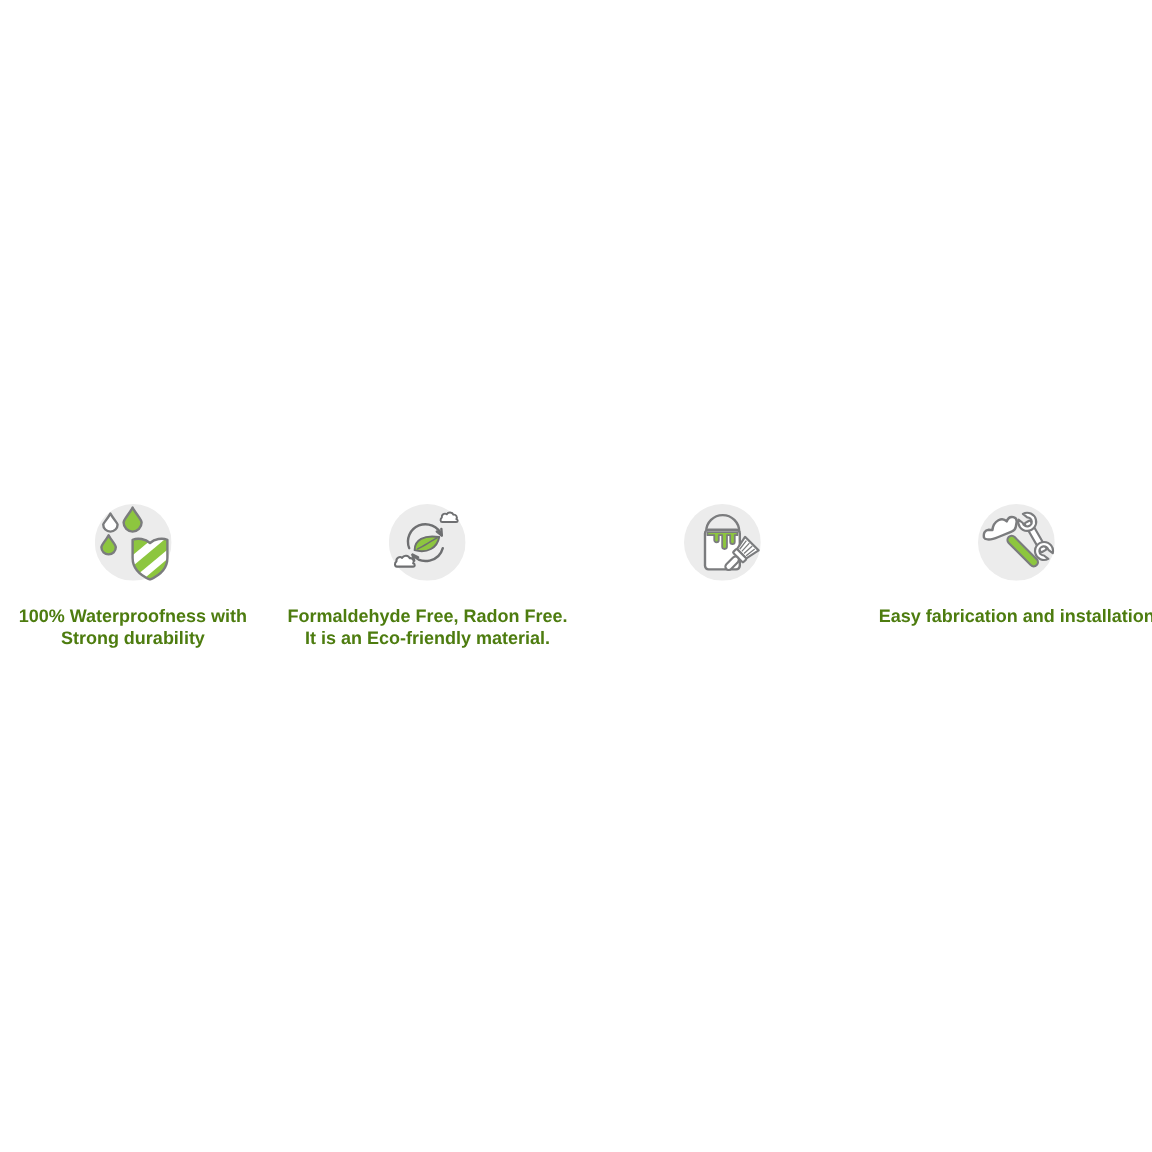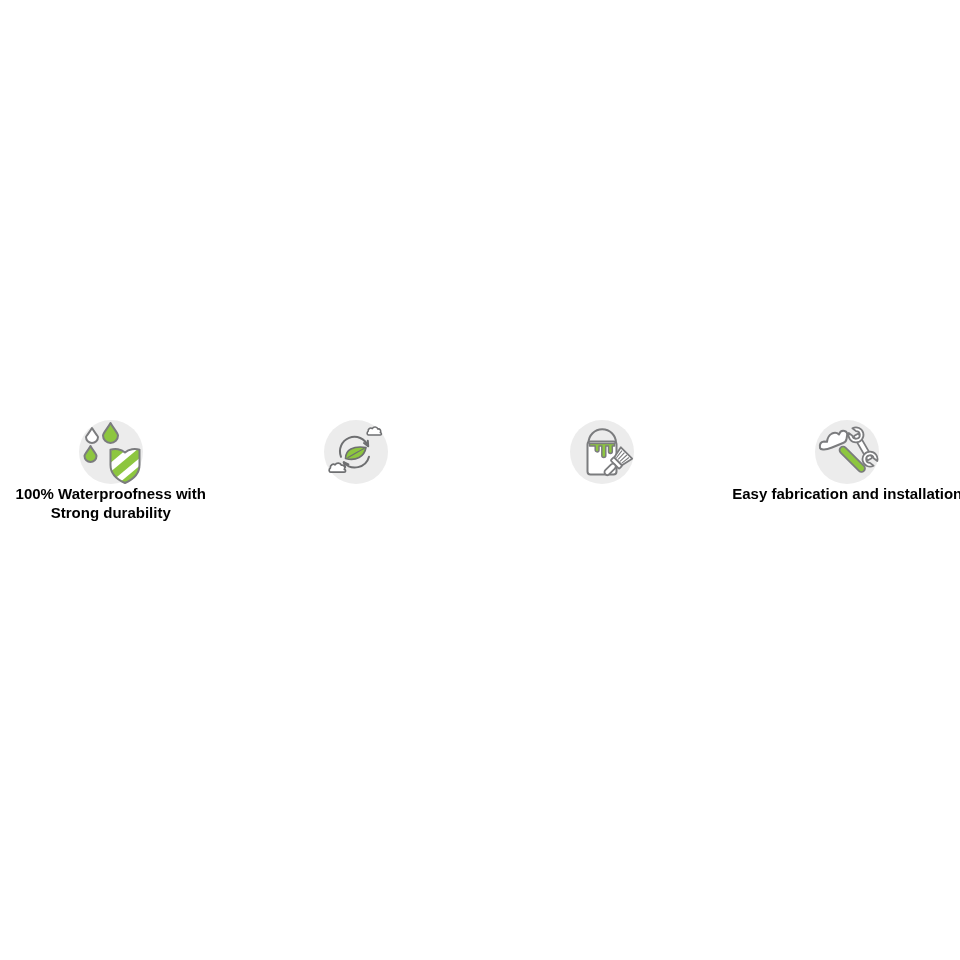--- a/index.html
+++ b/index.html
@@ -2,22 +2,22 @@
 <html><head>
 <meta charset="utf-8">
 <style>
   html,body{margin:0;padding:0;background:#fff;}
   .page{position:relative;width:960px;height:960px;background:#ffffff;overflow:hidden;
         font-family:"Liberation Sans", sans-serif;}
   .features{position:absolute;top:420px;left:-12px;width:982px;display:flex;}
   .feature{flex:1 1 0;display:flex;flex-direction:column;align-items:center;}
   .icon-circle{width:64px;height:64px;}
   .icon-circle svg{display:block;}
-  .caption{font-size:15px;line-height:19px;font-weight:bold;
-           color:#000000;text-align:center;white-space:pre-line;max-width:240px;}
+  .caption{margin-top:20px;font-size:15px;line-height:19px;font-weight:bold;
+           color:#4d7c0f;text-align:center;white-space:pre-line;max-width:240px;}
 </style>
 </head>
 <body>
 
 <div class="page">
   <div class="features">
 
     <div class="feature">
       <div class="icon-circle">
         <svg width="64" height="64" viewBox="0 0 64 64">
@@ -56,20 +56,22 @@
           <path d="M21.5 38.5 C21.5 30 29 25.5 42 27.5 C40.5 36.5 32 41.5 21.5 38.5 Z" fill="#8dc63f" stroke="#6e6f71" stroke-width="1.6" stroke-linejoin="round"></path>
           <path d="M24 37.5 C30 34.5 35 31 40 28.5" fill="none" stroke="#6e6f71" stroke-width="1.2" stroke-linecap="round"></path>
           <g transform="translate(43,7)">
             <path d="M1.5 8 C0 8 -0.5 5.5 1.2 4.2 C0.8 1.8 3.5 0.2 5.3 1.6 C6.5 -0.6 10 -0.4 10.8 1.9 C13 1.5 14.5 3.8 13.3 5.6 C14.8 6 14.8 8 13.2 8 Z" fill="#ffffff" stroke="#6e6f71" stroke-width="1.6" stroke-linejoin="round"></path>
           </g>
           <g transform="translate(5,43) scale(1.15)">
             <path d="M1.5 8 C0 8 -0.5 5.5 1.2 4.2 C0.8 1.8 3.5 0.2 5.3 1.6 C6.5 -0.6 10 -0.4 10.8 1.9 C13 1.5 14.5 3.8 13.3 5.6 C14.8 6 14.8 8 13.2 8 Z" fill="#ffffff" stroke="#6e6f71" stroke-width="1.5" stroke-linejoin="round"></path>
           </g>
         </svg>
       </div>
+      <div class="caption">Formaldehyde Free, Radon Free.
+It is an Eco-friendly material.</div>
     </div>
 
     <div class="feature">
       <div class="icon-circle">
         <svg width="64" height="64" viewBox="0 0 64 64">
           <circle cx="32" cy="32" r="32" fill="#ececec"></circle>
           <path d="M18.5 23 A13.75 13.75 0 0 1 46 23" fill="none" stroke="#7b7c7e" stroke-width="2" stroke-linecap="round"></path>
           <rect x="17.5" y="21.5" width="29" height="33" rx="3" fill="#ffffff" stroke="#7b7c7e" stroke-width="2"></rect>
           <path d="M19.5 23.5 H44.5 V26 H42.3 V31.5 A1.9 1.9 0 0 1 38.5 31.5 V26 H35.8 V35.5 A2 2 0 0 1 31.8 35.5 V26 H29 V30 A1.9 1.9 0 0 1 25.2 30 V26 H19.5 Z" fill="#8dc63f" stroke="#7b7c7e" stroke-width="1.5" stroke-linejoin="round"></path>
           <g transform="translate(44.5,45) rotate(45)">

